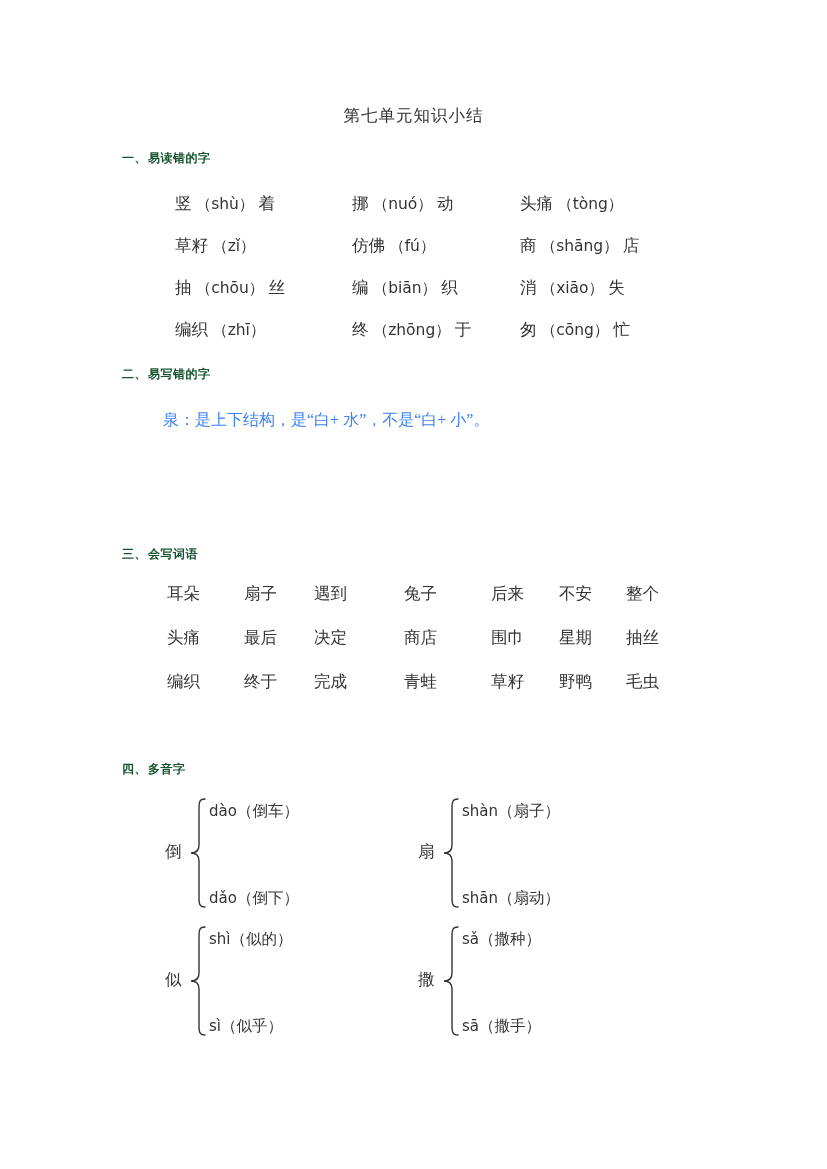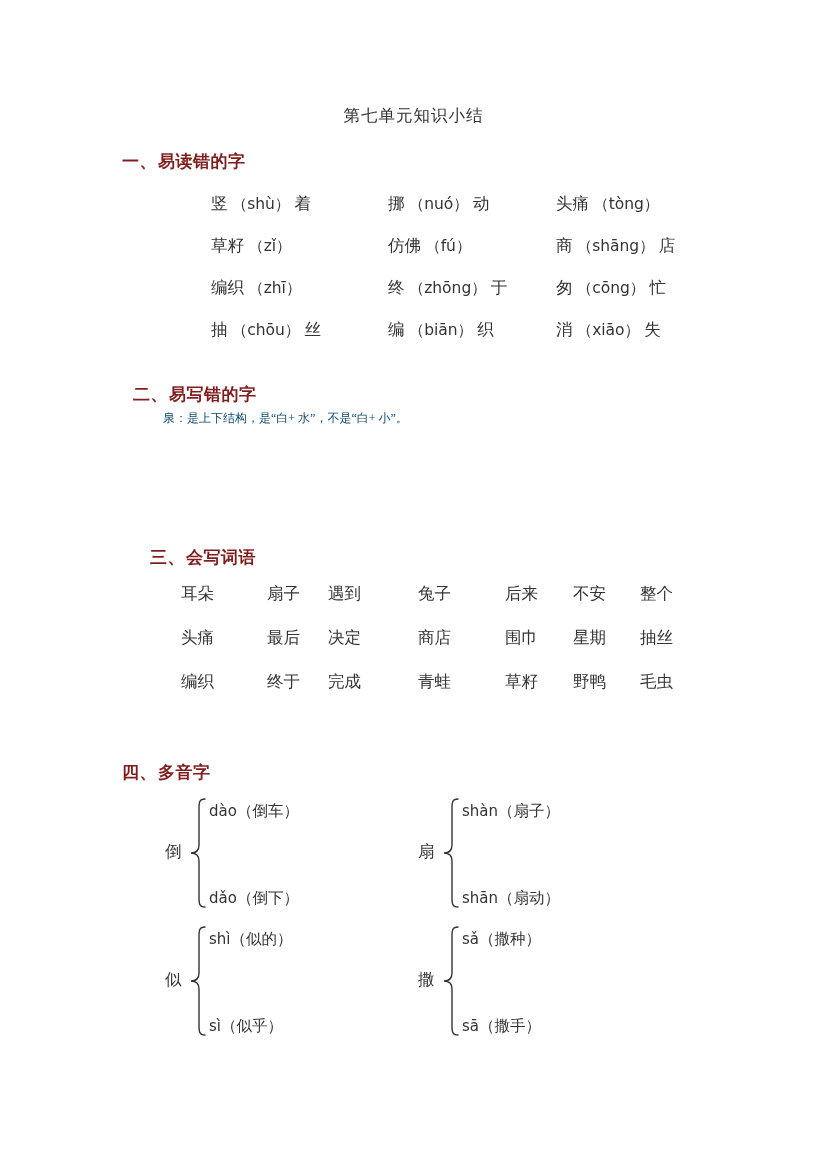--- a/index.html
+++ b/index.html
@@ -26,42 +26,41 @@
     text-align: center;
     font-size: 16.5px;
     letter-spacing: 1px;
     color: #333333;
   }
 
   
   .sec-heading {
     position: absolute;
     left: 122px;
-    font-size: 17px;
+    font-size: 12px;
     font-weight: bold;
     letter-spacing: 0.5px;
-    color: #7f1d1d;
+    color: #14532d;
     white-space: nowrap;
     font-family: "Liberation Sans", "DejaVu Sans", sans-serif;
   }
   .sec-heading .sec-num { margin-right: 1px; }
 
   
   .pinyin-grid {
     position: absolute;
     left: 175px;
     top: 193px;
     width: 520px;
   }
   .pinyin-row {
     position: relative;
     height: 42px;
     font-size: 16.5px;
     white-space: nowrap;
-    margin-left: 36px;
   }
   .pinyin-cell {
     position: absolute;
     top: 0;
     white-space: nowrap;
     color: #333333;
   }
   .pinyin-cell.c0 { left: 0px; }
   .pinyin-cell.c1 { left: 177px; }
   .pinyin-cell.c2 { left: 345px; }
@@ -69,46 +68,46 @@
 
   
   .notes {
     position: absolute;
     left: 163px;
     top: 410px;
     width: 560px;
   }
   .note-line {
     height: 38px;
-    font-size: 12px;
-    white-space: nowrap;
-    color: #0c4a6e;
+    font-size: 16px;
+    white-space: nowrap;
+    color: #3b82f6;
   }
 
   
   .words-grid {
     position: absolute;
-    left: 181px;
+    left: 167px;
     top: 583px;
     width: 510px;
   }
   .words-row {
     position: relative;
     height: 44px;
     font-size: 16.5px;
     white-space: nowrap;
   }
   .word-cell {
     position: absolute;
     top: 0;
     white-space: nowrap;
     color: #333333;
   }
   .word-cell.w0 { left: 0px; }
-  .word-cell.w1 { left: 77px; margin-left: 9px; }
+  .word-cell.w1 { left: 77px; }
   .word-cell.w2 { left: 147px; }
   .word-cell.w3 { left: 237px; }
   .word-cell.w4 { left: 324px; }
   .word-cell.w5 { left: 392px; }
   .word-cell.w6 { left: 459px; }
 
   
   .poly-area {
     position: absolute;
     left: 0;
@@ -172,40 +171,40 @@
       <div class="pinyin-cell c0"><span>竖</span> <span class="py">（shù）</span> <span>着</span></div>
       <div class="pinyin-cell c1"><span>挪</span> <span class="py">（nuó）</span> <span>动</span></div>
       <div class="pinyin-cell c2"><span>头痛</span> <span class="py">（tòng）</span> <span></span></div>
     </div>
     <div class="pinyin-row">
       <div class="pinyin-cell c0"><span>草籽</span> <span class="py">（zǐ）</span> <span></span></div>
       <div class="pinyin-cell c1"><span>仿佛</span> <span class="py">（fú）</span> <span></span></div>
       <div class="pinyin-cell c2"><span>商</span> <span class="py">（shāng）</span> <span>店</span></div>
     </div>
     <div class="pinyin-row">
+      <div class="pinyin-cell c0"><span>抽</span> <span class="py">（chōu）</span> <span>丝</span></div>
+      <div class="pinyin-cell c1"><span>编</span> <span class="py">（biān）</span> <span>织</span></div>
+      <div class="pinyin-cell c2"><span>消</span> <span class="py">（xiāo）</span> <span>失</span></div>
+    </div>
+    <div class="pinyin-row">
       <div class="pinyin-cell c0"><span>编织</span> <span class="py">（zhī）</span> <span></span></div>
       <div class="pinyin-cell c1"><span>终</span> <span class="py">（zhōng）</span> <span>于</span></div>
       <div class="pinyin-cell c2"><span>匆</span> <span class="py">（cōng）</span> <span>忙</span></div>
     </div>
-    <div class="pinyin-row">
-      <div class="pinyin-cell c0"><span>抽</span> <span class="py">（chōu）</span> <span>丝</span></div>
-      <div class="pinyin-cell c1"><span>编</span> <span class="py">（biān）</span> <span>织</span></div>
-      <div class="pinyin-cell c2"><span>消</span> <span class="py">（xiāo）</span> <span>失</span></div>
-    </div>
-  </div>
-
-  <div class="sec-heading" style="top:383px;margin-left:11px;">
+  </div>
+
+  <div class="sec-heading" style="top:366px;">
     <span class="sec-num">二、</span><span>易写错的字</span>
   </div>
 
   <div class="notes">
     <div class="note-line">泉：是上下结构，是“白+ 水”，不是“白+ 小”。</div>
   </div>
 
-  <div class="sec-heading" style="top:546px;margin-left:28px;">
+  <div class="sec-heading" style="top:546px;">
     <span class="sec-num">三、</span><span>会写词语</span>
   </div>
 
   <div class="words-grid">
     <div class="words-row">
       <div class="word-cell w0">耳朵</div>
       <div class="word-cell w1">扇子</div>
       <div class="word-cell w2">遇到</div>
       <div class="word-cell w3">兔子</div>
       <div class="word-cell w4">后来</div>

